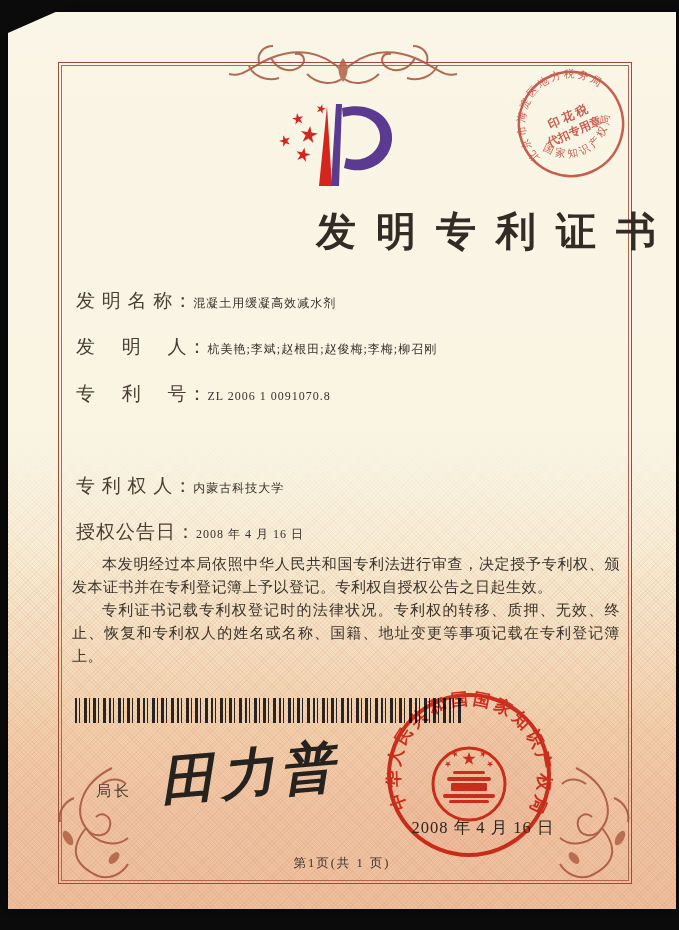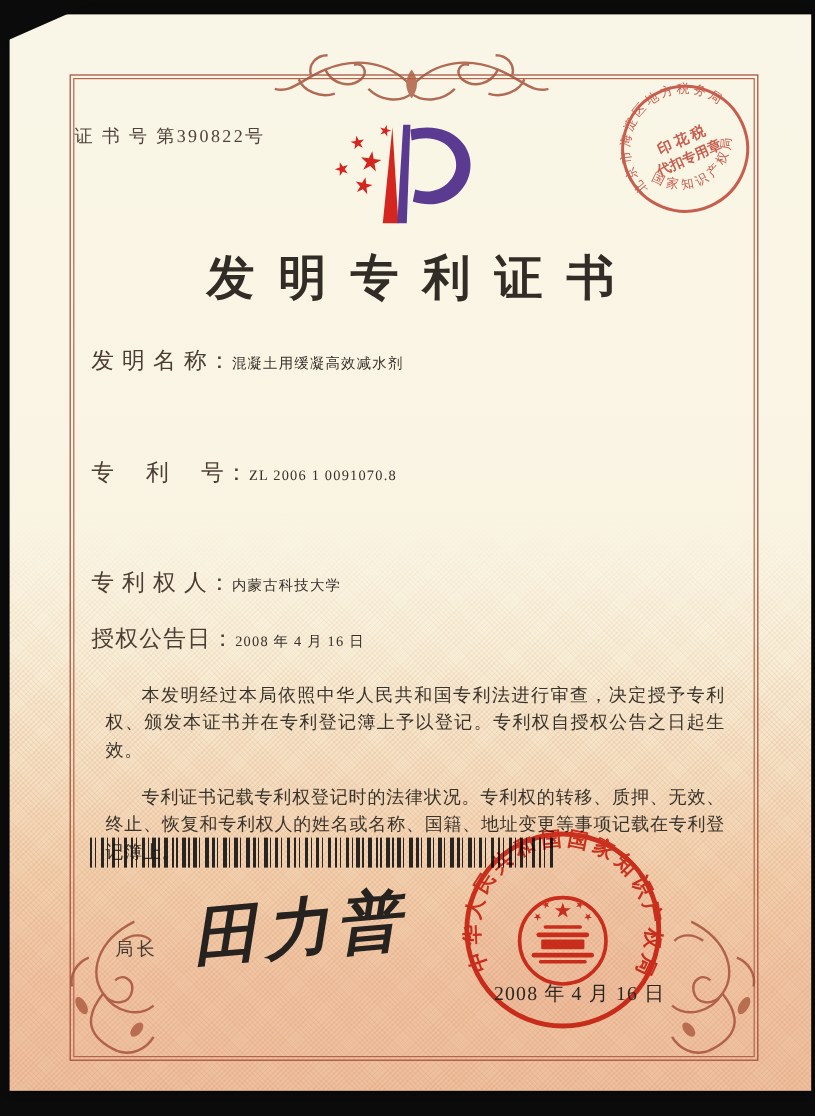--- a/index.html
+++ b/index.html
@@ -24,32 +24,32 @@
          border:1px solid #a04a38;}
   .frame-inner{position:absolute;inset:2px;border:1px solid #b2664c;}
   .flourish-top{position:absolute;left:215px;top:24px;width:240px;height:60px;}
   .corner-orn{position:absolute;width:92px;height:118px;}
   .corner-orn.left{left:32px;top:752px;}
   .corner-orn.right{left:548px;top:752px;transform:scaleX(-1);}
   
   .cert-no{position:absolute;left:54px;top:92px;font-size:15px;letter-spacing:2px;
            color:#4f4238;}
   .logo{position:absolute;left:264px;top:86px;width:140px;height:110px;}
-  .title{position:absolute;left:0;width:100%;top:192px;text-align:center;
+  .title{position:absolute;left:0;width:100%;top:192px;text-align:right;
          font-size:40px;font-weight:bold;color:#322c26;letter-spacing:20px;text-indent:20px;
          font-family:"DejaVu Serif","Liberation Serif",serif;}
   
   .field{position:absolute;left:68px;width:560px;white-space:nowrap;}
   .field .lbl{font-size:19px;color:#4a3d32;letter-spacing:1px;}
   .field .val{font-size:12px;color:#37302a;letter-spacing:1px;}
   .f0{top:276px}.f1{top:322px}.f2{top:369px}.f3{top:415px}.f4{top:461px}.f5{top:507px}
   
   .body-text{position:absolute;left:64px;top:541px;width:548px;
              font-size:15px;line-height:23px;color:#3a332b;text-align:justify;}
-  .body-text p{margin:16px;text-indent:2em;letter-spacing:.5px;}
+  .body-text p{margin:0;text-indent:2em;letter-spacing:.5px;}
   
   .barcode{position:absolute;left:67px;top:686px;width:388px;height:25px;opacity:.92;
         background:repeating-linear-gradient(90deg,
           #161616 0 2px,transparent 2px 4px,
           #161616 4px 5px,transparent 5px 9px,
           #161616 9px 12px,transparent 12px 14px,
           #161616 14px 15px,transparent 15px 18px,
           #161616 18px 21px,transparent 21px 23px,
           #161616 23px 24px,transparent 24px 28px,
           #161616 28px 31px,transparent 31px 34px);}
@@ -112,41 +112,43 @@
         <path d="M46,64 C30,84 32,100 58,112"></path>
         <path d="M58,112 C70,116 82,110 88,100"></path>
         <path d="M46,64 C56,80 76,84 88,74"></path>
         <path d="M34,34 C24,38 18,48 20,58"></path>
         <path d="M62,20 C70,14 80,14 86,20"></path>
         <ellipse cx="28" cy="74" rx="4" ry="8" fill="#b06044" stroke="none" transform="rotate(-30 28 74)"></ellipse>
         <ellipse cx="74" cy="94" rx="4" ry="7" fill="#b06044" stroke="none" transform="rotate(40 74 94)"></ellipse>
       </g>
     </svg>
 
-    <div class="cert-no">证 书 号 第390822号</div>
 
     <svg class="logo" viewBox="0 0 140 110">
       <g fill="#d4261f">
         <polygon points="0,-1 0.23,-0.31 0.95,-0.31 0.36,0.12 0.59,0.81 0,0.38 -0.59,0.81 -0.36,0.12 -0.95,-0.31 -0.23,-0.31" transform="translate(49,11) scale(5) rotate(15)"></polygon>
         <polygon points="0,-1 0.23,-0.31 0.95,-0.31 0.36,0.12 0.59,0.81 0,0.38 -0.59,0.81 -0.36,0.12 -0.95,-0.31 -0.23,-0.31" transform="translate(26,21) scale(6) rotate(-10)"></polygon>
         <polygon points="0,-1 0.23,-0.31 0.95,-0.31 0.36,0.12 0.59,0.81 0,0.38 -0.59,0.81 -0.36,0.12 -0.95,-0.31 -0.23,-0.31" transform="translate(37,37) scale(9) rotate(8)"></polygon>
         <polygon points="0,-1 0.23,-0.31 0.95,-0.31 0.36,0.12 0.59,0.81 0,0.38 -0.59,0.81 -0.36,0.12 -0.95,-0.31 -0.23,-0.31" transform="translate(13,43) scale(6) rotate(-18)"></polygon>
         <polygon points="0,-1 0.23,-0.31 0.95,-0.31 0.36,0.12 0.59,0.81 0,0.38 -0.59,0.81 -0.36,0.12 -0.95,-0.31 -0.23,-0.31" transform="translate(31,57) scale(7.5) rotate(12)"></polygon>
         <polygon points="55,8 47,88 60,88"></polygon>
       </g>
       <g fill="#5b3a92">
         <polygon points="64,6 59,88 67,88 70,6"></polygon>
         <path d="M70,10 C102,2 122,22 120,42 C118,64 96,78 72,70 L74,60 C92,66 106,54 108,42 C110,26 94,12 71,19 Z"></path>
       </g>
     </svg>
 
     <div class="title">发明专利证书</div>
 
     <div class="field f0">
       <span class="lbl">发 明 名 称：</span><span class="val">混凝土用缓凝高效减水剂</span>
+    </div>
+    <div class="field f1">
+      <span class="lbl">发　 明　 人：</span><span class="val">杭美艳;李斌;赵根田;赵俊梅;李梅;柳召刚</span>
     </div>
     <div class="field f2">
       <span class="lbl">专　 利　 号：</span><span class="val">ZL 2006 1 0091070.8</span>
     </div>
     <div class="field f4">
       <span class="lbl">专 利 权 人：</span><span class="val">内蒙古科技大学</span>
     </div>
     <div class="field f5">
       <span class="lbl">授权公告日：</span><span class="val">2008 年 4 月 16 日</span>
     </div>
@@ -192,16 +194,17 @@
           <textPath href="#taxTop" startOffset="0">北京市海淀区地方税务局</textPath>
         </text>
         <text class="seal-text" font-size="10.5" letter-spacing="3">
           <textPath href="#taxBot" startOffset="4">国家知识产权局</textPath>
         </text>
         <text class="seal-text" x="66" y="62" text-anchor="middle" font-size="12" font-weight="bold">印 花 税</text>
         <text class="seal-text" x="66" y="78" text-anchor="middle" font-size="11.5" font-weight="bold">代扣专用章</text>
       </g>
     </svg>
 
+    <div class="footer">第1页(共 1 页)</div>
   </div>
 
   <div class="wedge"></div>
 </div>
 
 </body></html>

